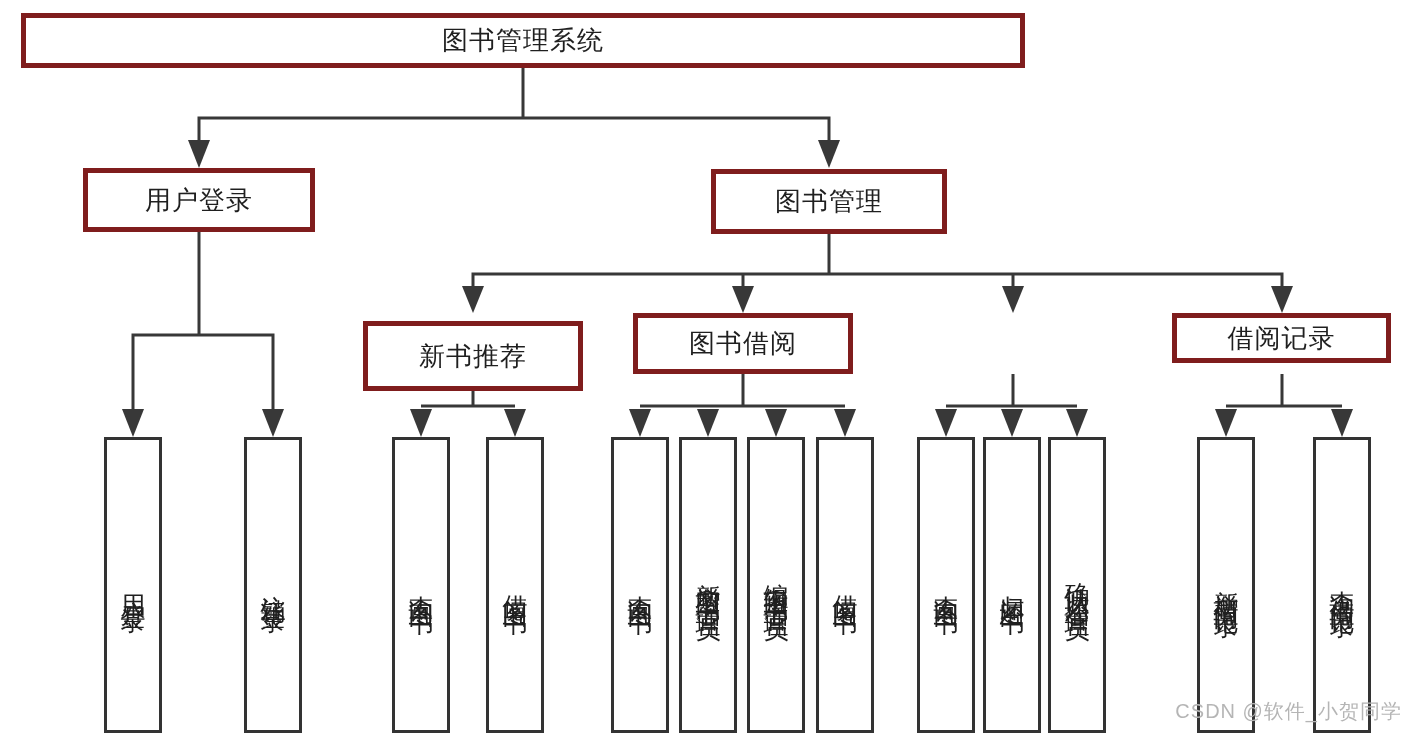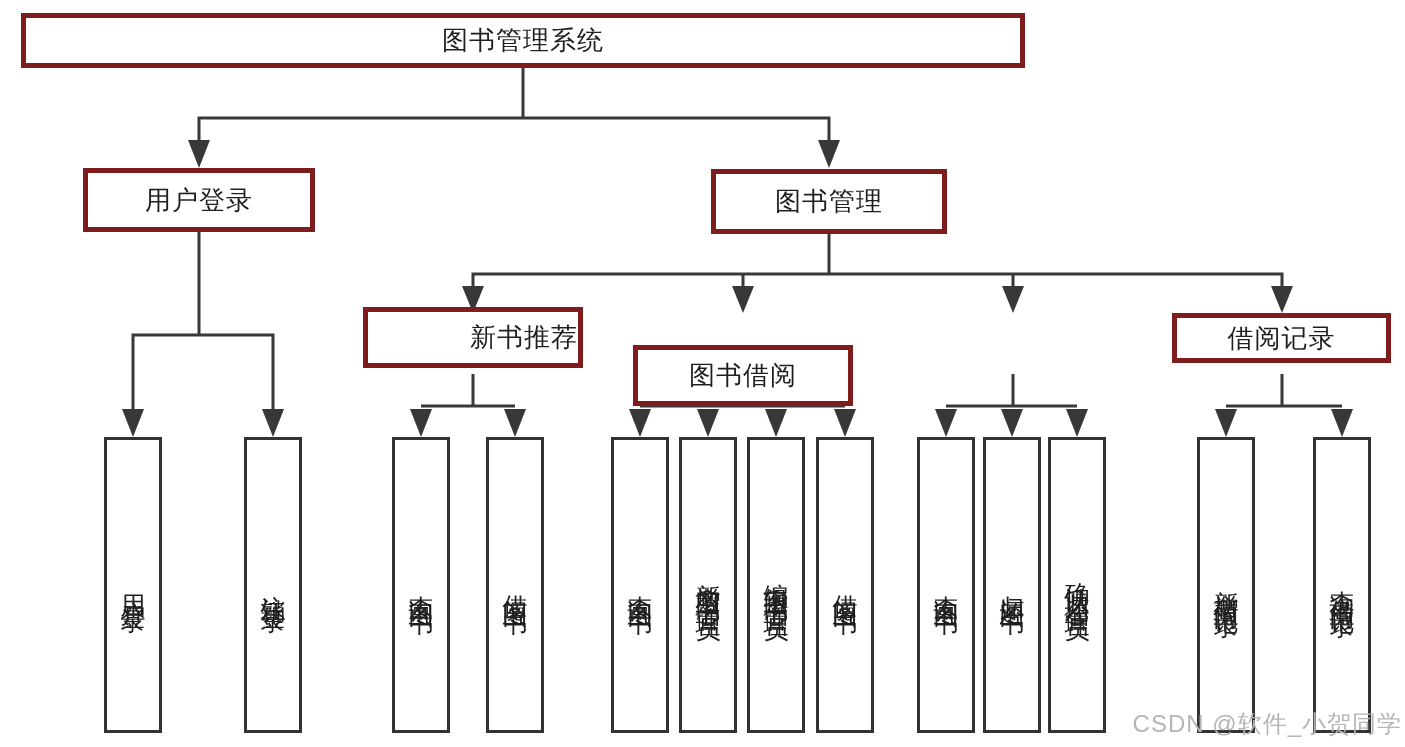--- a/index.html
+++ b/index.html
@@ -49,22 +49,22 @@
     text-orientation: mixed;
     font-size: 25px;
     letter-spacing: 5px;
     line-height: 1;
     color: #1f1f1f;
     white-space: nowrap;
   }
   #watermark {
     position: absolute;
     right: 3px;
-    bottom: 7px;
-    font-size: 24px;
+    bottom: 22px;
+    font-size: 20px;
     color: #b5b5b5;
     letter-spacing: 1px;
     white-space: nowrap;
   }
 </style>
 </head>
 <body>
 
 <div id="canvas">
 
@@ -109,24 +109,24 @@
     <span class="lbl">图书管理系统</span>
   </div>
 
   <div class="hbox" style="left:83px; top:168px; width:232px; height:64px;">
     <span class="lbl">用户登录</span>
   </div>
   <div class="hbox" style="left:711px; top:169px; width:236px; height:65px;">
     <span class="lbl">图书管理</span>
   </div>
 
-  <div class="hbox" style="left:363px; top:307px; width:220px; height:61px;justify-content:flex-end;">
+  <div class="hbox" style="left:363px; top:321px; width:220px; height:70px;">
     <span class="lbl">新书推荐</span>
   </div>
-  <div class="hbox" style="left:633px; top:313px; width:220px; height:61px;margin-top:32px;">
+  <div class="hbox" style="left:633px; top:313px; width:220px; height:61px;">
     <span class="lbl">图书借阅</span>
   </div>
   <div class="hbox" style="left:1172px; top:313px; width:219px; height:50px;">
     <span class="lbl">借阅记录</span>
   </div>
 
   <div class="vbox" style="left:104px;">
     <span class="vlbl">用户登录</span>
   </div>
   <div class="vbox" style="left:244px;">

